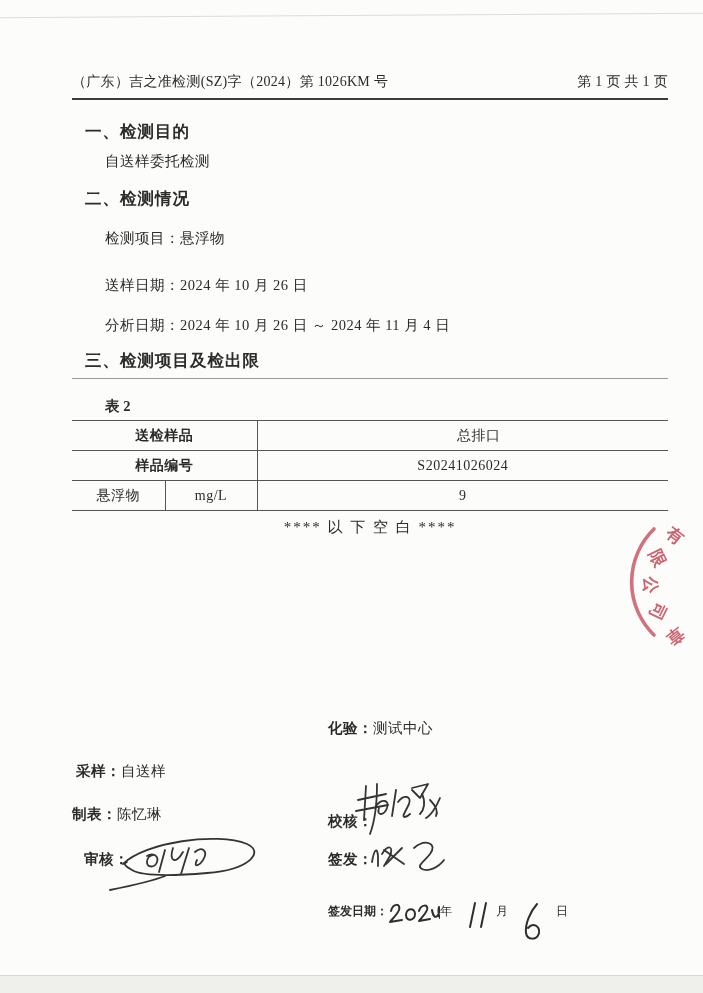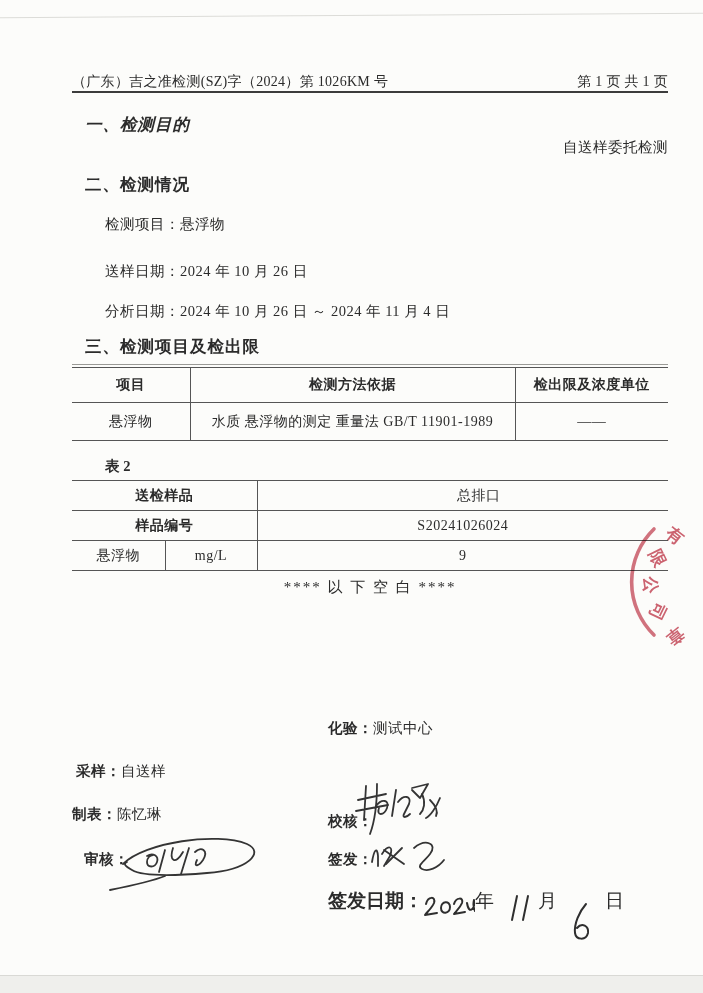--- a/index.html
+++ b/index.html
@@ -7,87 +7,68 @@
     position:relative;width:703px;height:993px;overflow:hidden;
     background:#fcfcfa;color:#2b2b2b;
     font-family:"Liberation Serif","DejaVu Serif",serif;
   }
   .scan-topline{position:absolute;left:0;top:15px;width:703px;height:0;
     border-top:1px solid #dcdcd8;transform:rotate(-0.35deg);}
   .scan-bottom{position:absolute;left:0;top:975px;width:703px;height:18px;
     background:#efefec;border-top:1px solid #d9d9d5;}
   .content{position:absolute;left:72px;top:0;width:596px;}
   .header{display:flex;justify-content:space-between;align-items:flex-end;
-    margin-top:73px;border-bottom:2px solid #3c3c3c;
+    margin-top:73px;padding-bottom:7px;border-bottom:2px solid #3c3c3c;
     font-size:14px;letter-spacing:.3px;}
   .sec-title{font-weight:bold;font-size:16.5px;margin:0 0 0 13px;letter-spacing:1px;}
-  .t1{margin-top:21px;font-style:italic;}
+  .t1{margin-top:21px;}
   .body-line{font-size:14.5px;margin-left:33px;letter-spacing:.5px;}
   .lbl-b{font-weight:bold;}
   .table-label{font-weight:bold;font-size:14.5px;margin-left:33px;}
   table{border-collapse:collapse;width:596px;table-layout:fixed;font-size:14px;}
   td{border-top:1px solid #555;border-bottom:1px solid #555;text-align:center;
      padding:0;vertical-align:middle;letter-spacing:.5px;}
   td + td{border-left:1px solid #555;}
   .hdr td{font-weight:bold;}
   .tbl1-topline{width:596px;height:2px;border-top:1px solid #9a9a96;margin-top:6px;}
   .tbl1 td{height:34px;}
   .tbl1 tr:last-child td{height:37px;}
   .tbl2 td{height:29px;}
   .blank-notice{font-size:15px;text-align:center;letter-spacing:2px;margin-top:7px;}
   .foot-item{position:absolute;font-size:14.5px;letter-spacing:.5px;white-space:nowrap;}
   .sig{position:absolute;}
   .sig path{fill:none;stroke:#343434;stroke-width:1.8;stroke-linecap:round;stroke-linejoin:round;}
   .hand path{fill:none;stroke:#2e2e2e;stroke-width:2;stroke-linecap:round;stroke-linejoin:round;}
   .stamp{position:absolute;left:614px;top:497px;mix-blend-mode:multiply;opacity:.88;}
-  .dateline{position:absolute;left:328px;top:888px;font-size:19px;display:flex;
-    align-items:flex-start;white-space:nowrap;}
+  .dateline{position:absolute;left:328px;top:888px;font-size:12px;display:flex;
+    align-items:center;white-space:nowrap;}
   .dateslot{display:inline-block;}
 </style>
 </head>
 <body>
 
 <div class="page">
   <div class="scan-topline"></div>
 
   <div class="content">
     <div class="header">
       <span>（广东）吉之准检测(SZ)字（2024）第 1026KM 号</span>
       <span>第 1 页 共 1 页</span>
     </div>
 
     <div class="sec-title t1" style="margin-top:21px;">一、检测目的</div>
-    <div class="body-line" style="margin-top:2px;text-align:right;">自送样委托检测</div>
+    <div class="body-line" style="margin-top:9px;">自送样委托检测</div>
 
     <div class="sec-title" style="margin-top:17px;">二、检测情况</div>
     <div class="body-line" style="margin-top:19px;">检测项目：悬浮物</div>
     <div class="body-line" style="margin-top:28px;">送样日期：2024 年 10 月 26 日</div>
     <div class="body-line" style="margin-top:21px;">分析日期：2024 年 10 月 26 日 ～ 2024 年 11 月 4 日</div>
 
     <div class="sec-title" style="margin-top:15px;">三、检测项目及检出限</div>
     <div class="tbl1-topline"></div>
-    <table class="tbl1">
-      <colgroup>
-          <col style="width:118px">
-          <col style="width:325px">
-          <col style="width:153px">
-        </colgroup>
-      <tbody>
-          <tr class="hdr">
-        <td>项目</td>
-        <td>检测方法依据</td>
-        <td>检出限及浓度单位</td>
-      </tr>
-      <tr>
-        <td>悬浮物</td>
-        <td>水质 悬浮物的测定 重量法 GB/T 11901-1989</td>
-        <td>——</td>
-      </tr>
-    </tbody>
-      </table>
 
     <div class="table-label" style="margin-top:16px;">表 2</div>
     <table class="tbl2" style="margin-top:4px;">
       <colgroup>
           <col style="width:93px">
           <col style="width:92px">
           <col style="width:411px">
         </colgroup>
       <tbody>
           <tr class="hdr">

